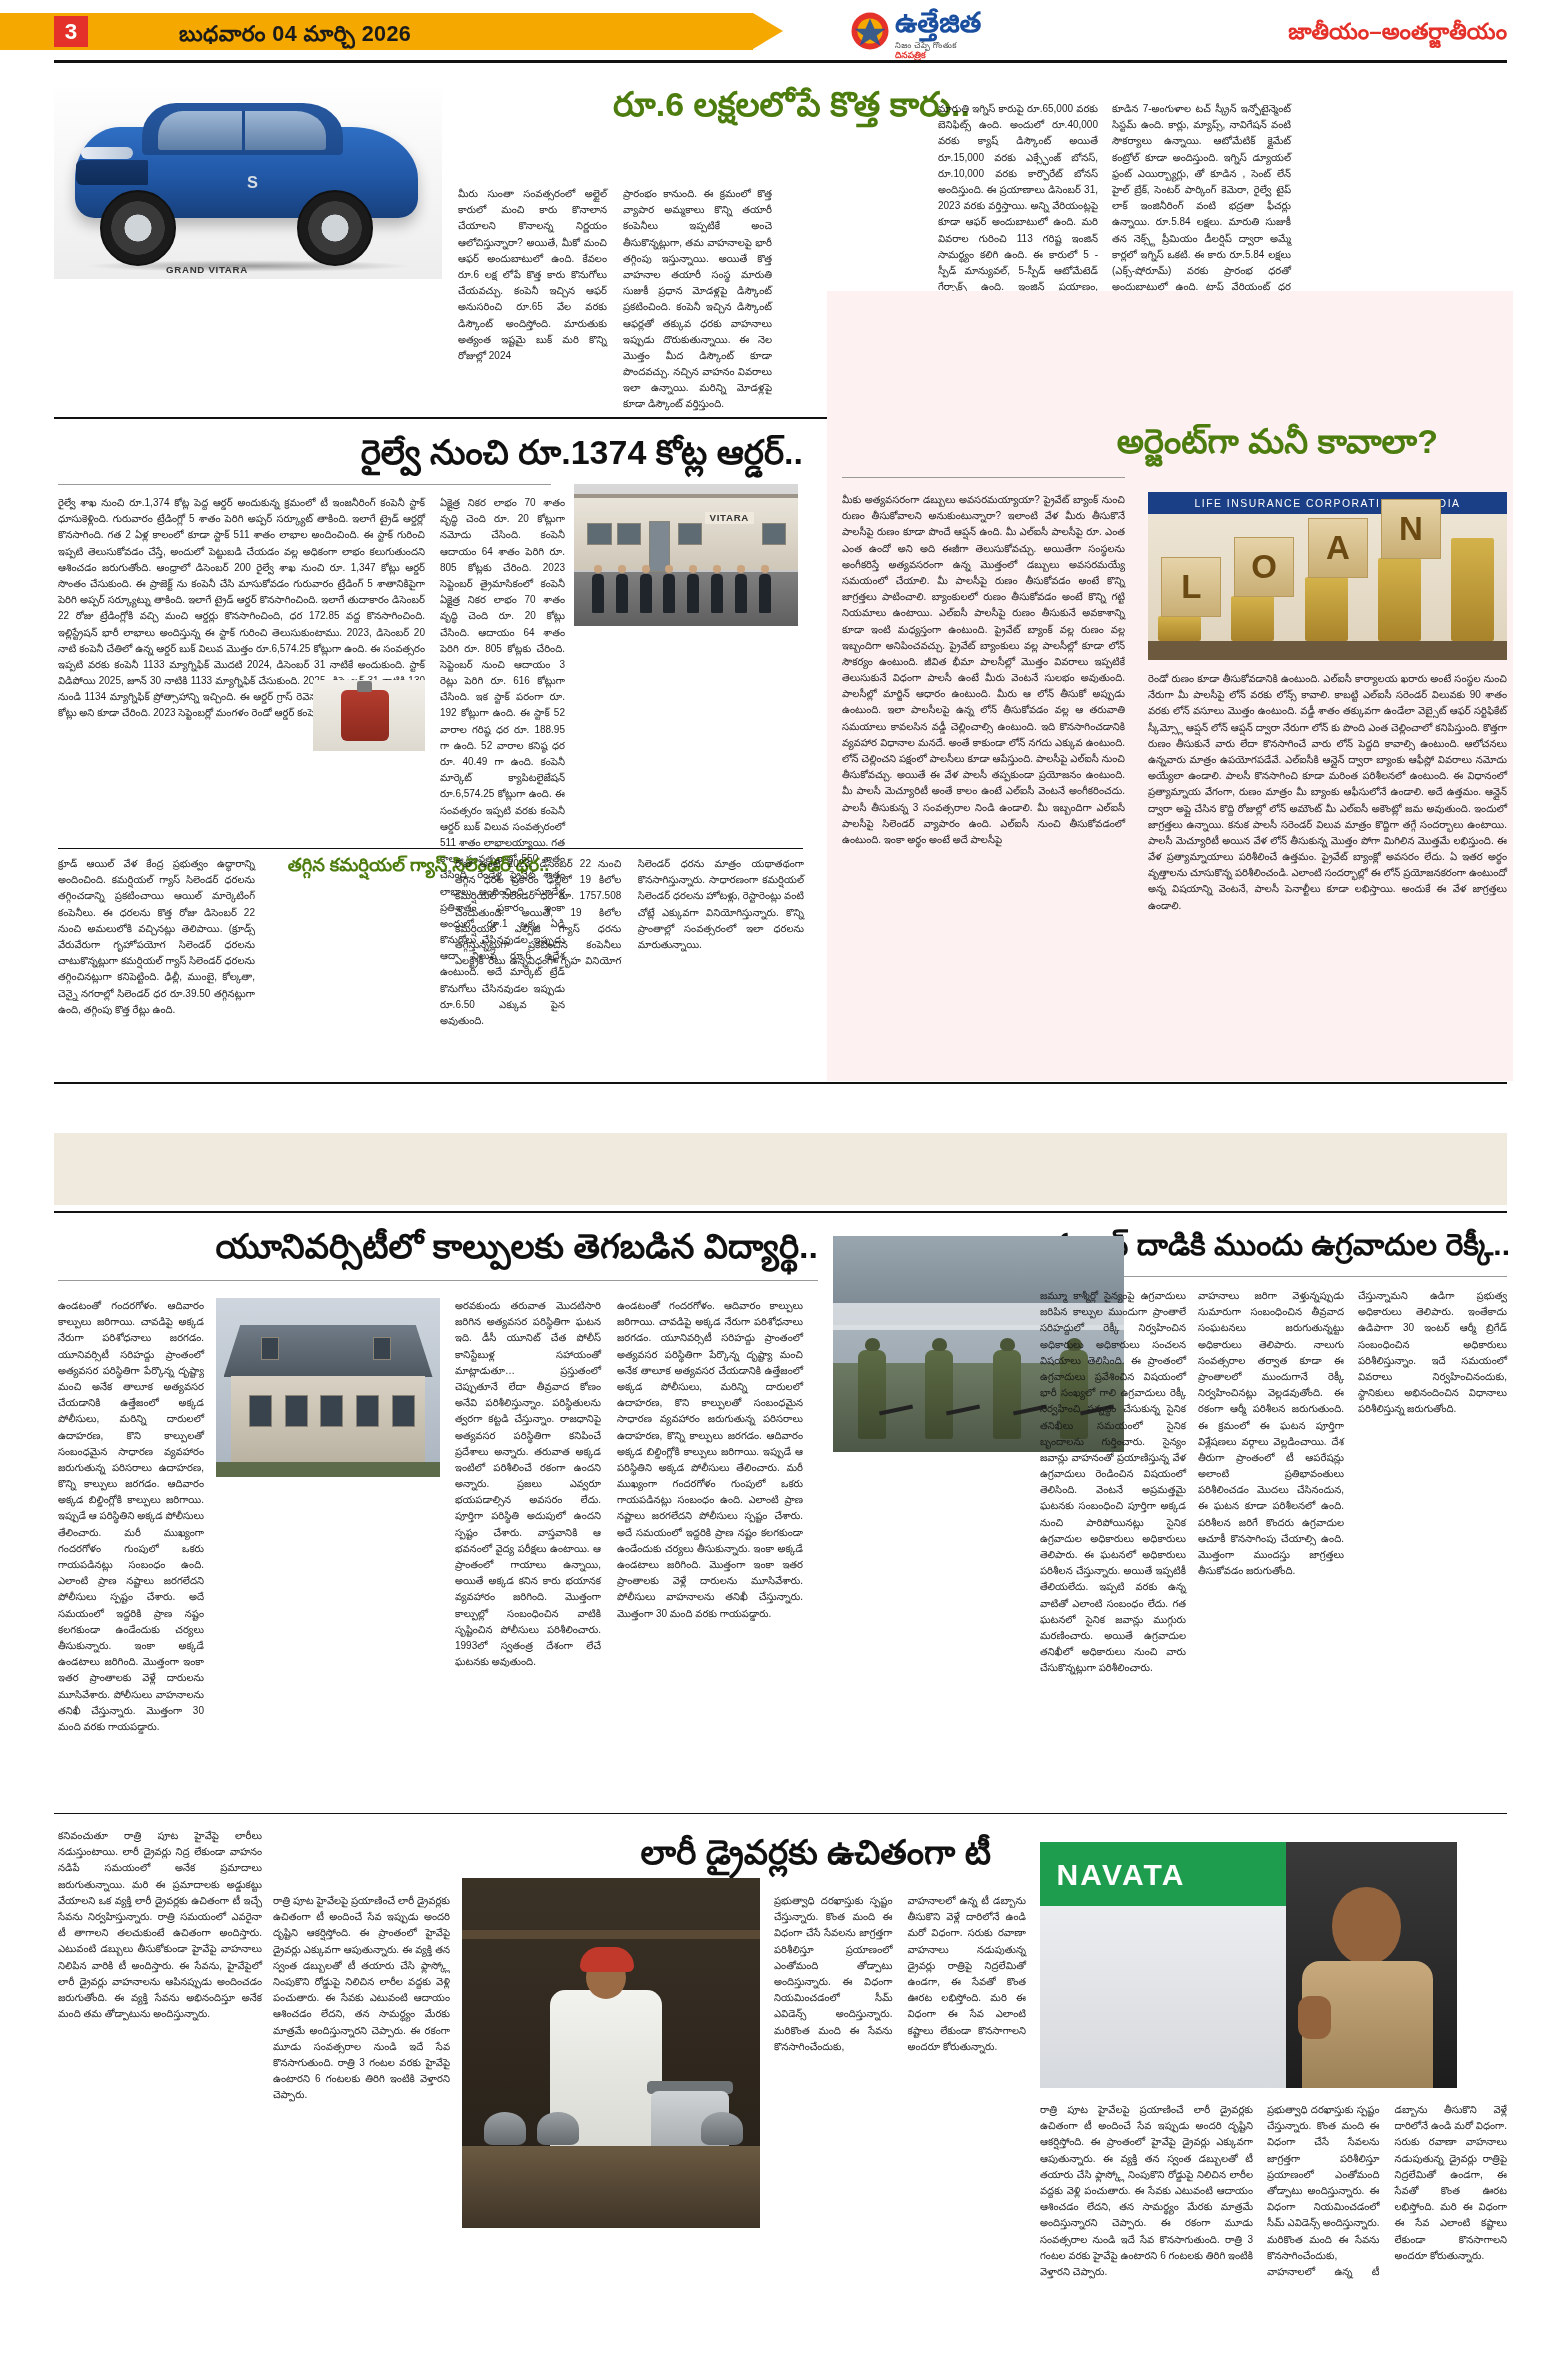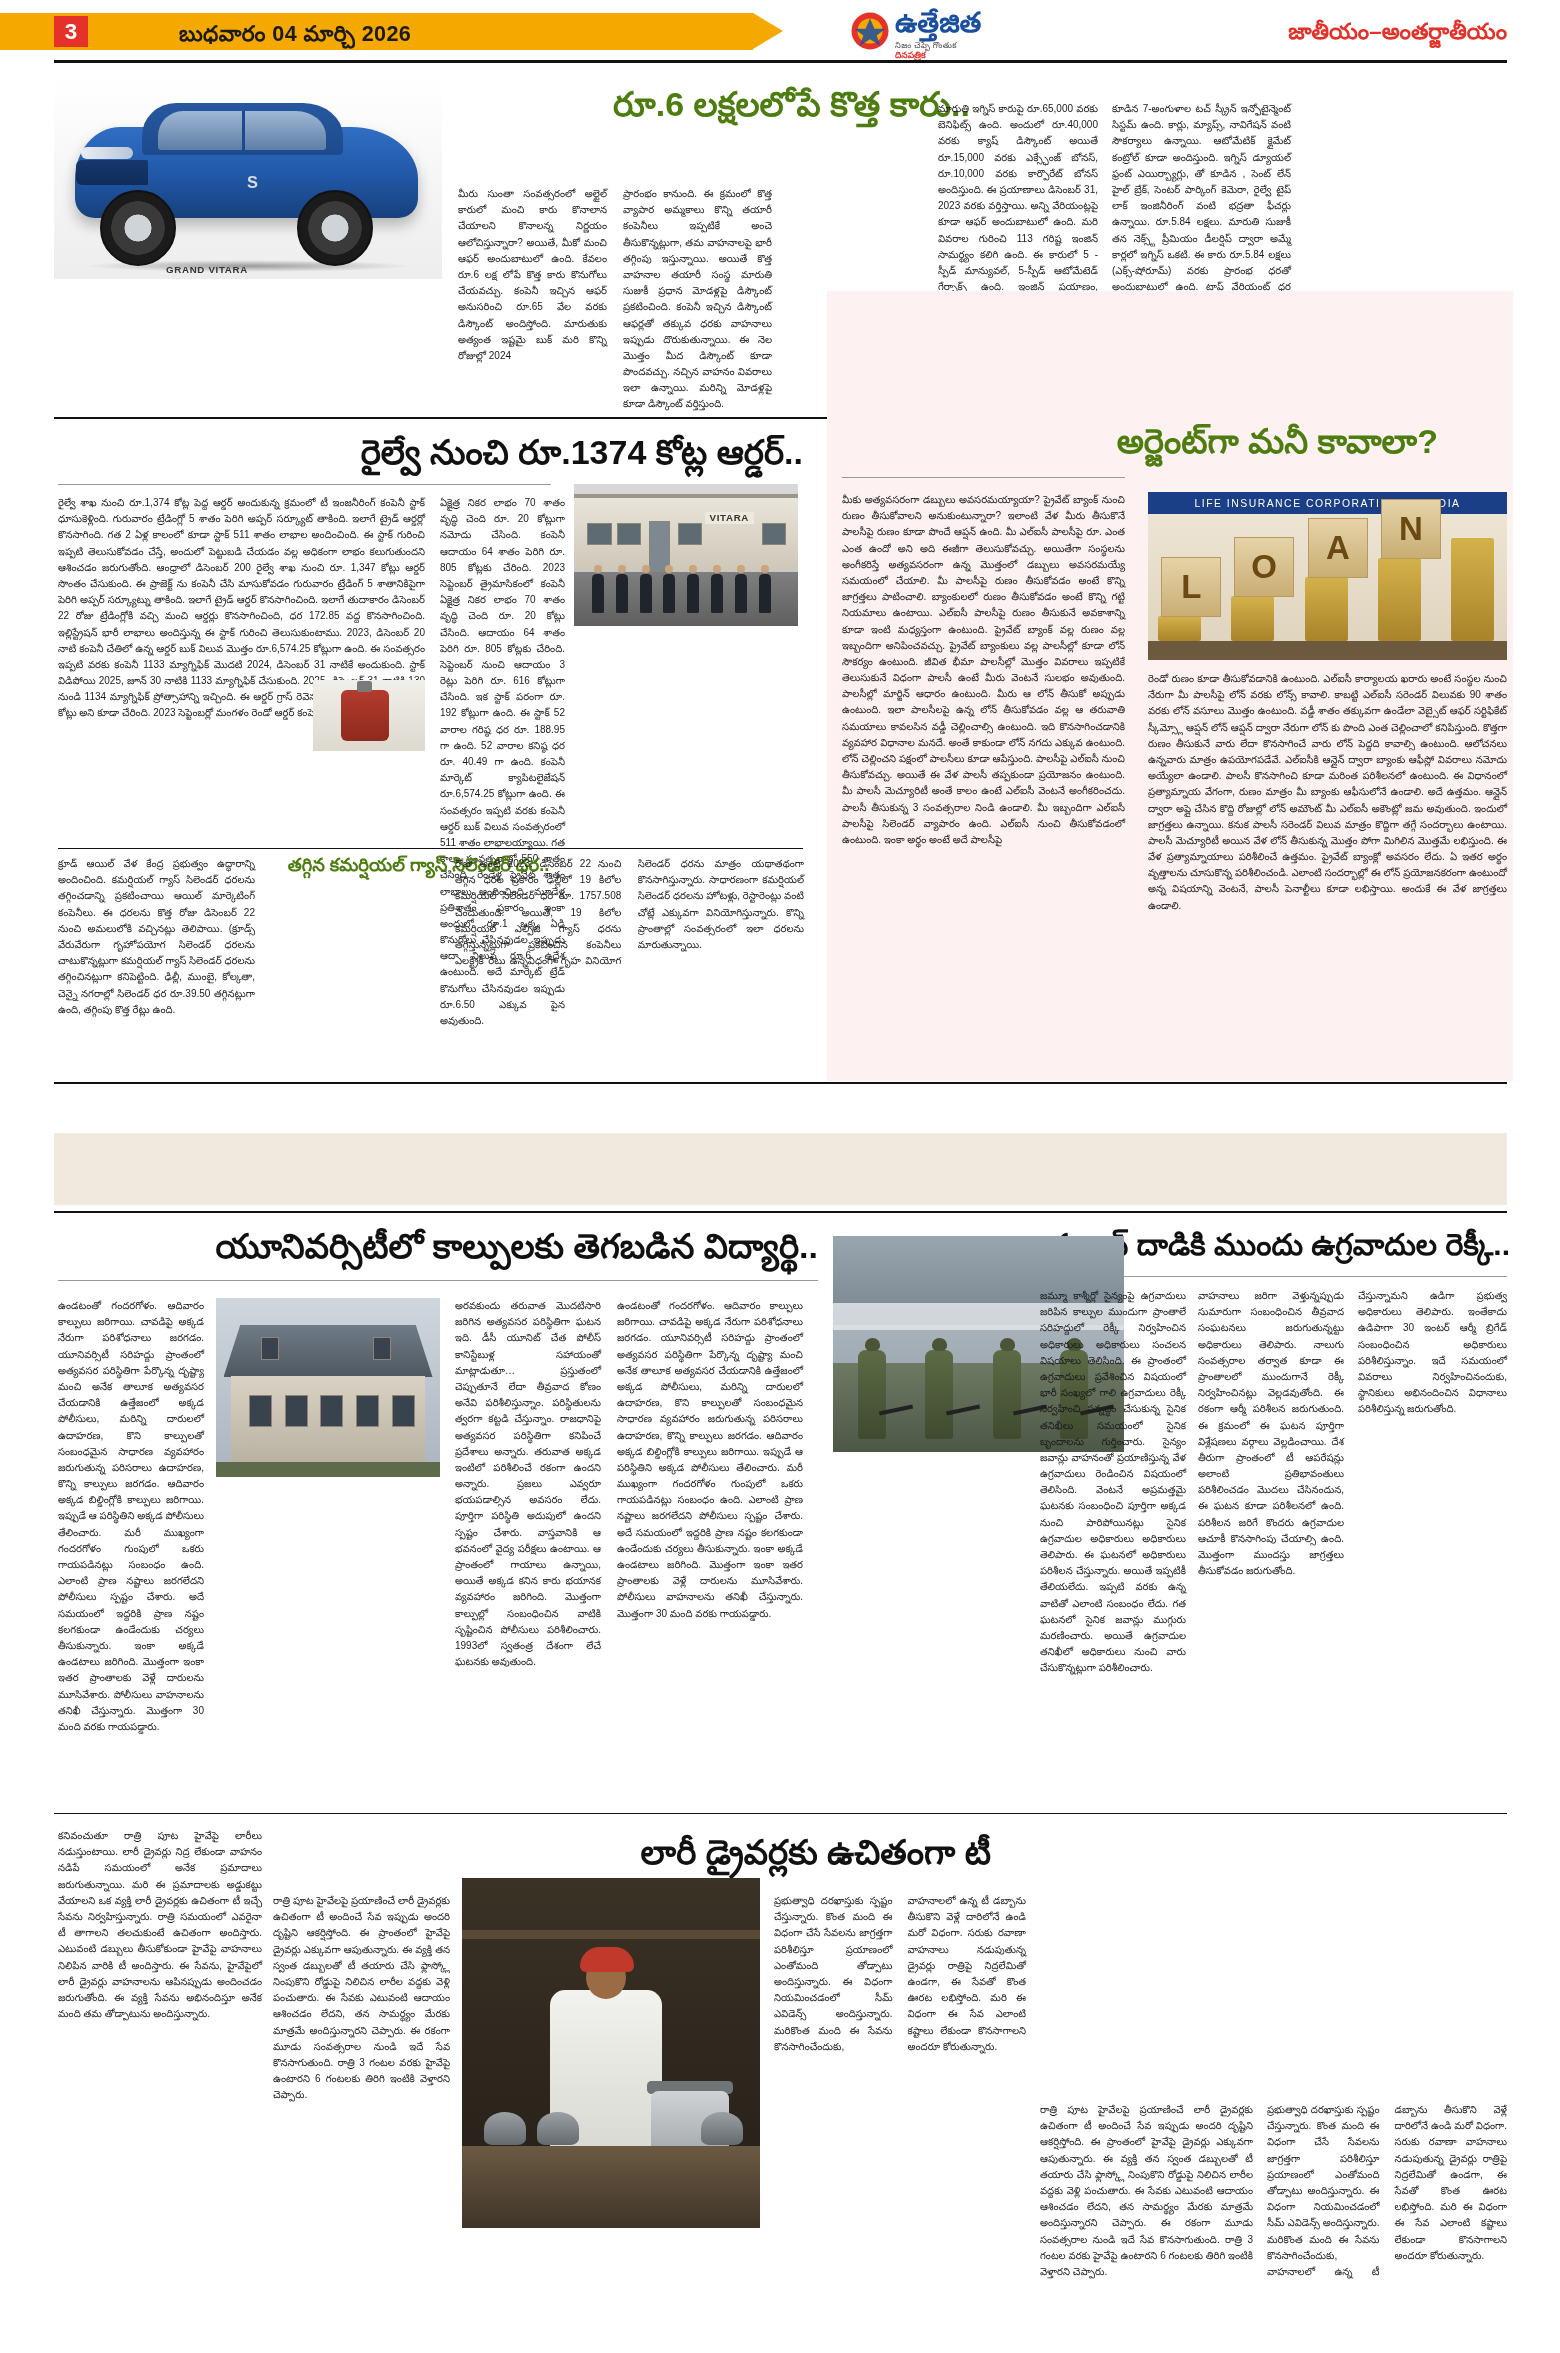--- a/index.html
+++ b/index.html
@@ -378,18 +378,28 @@
     <div class="ts-urn"></div>
     <div class="ts-counter"></div>
     <div class="ts-pot" style="left:22.4px;"></div>
     <div class="ts-pot" style="left:75px;"></div>
     <div class="ts-pot" style="left:239px;"></div>
   </div>
 
   <div class="body-col tel" style="position:absolute; left:273px; top:1893px; width:177px;">రాత్రి పూట హైవేలపై ప్రయాణించే లారీ డ్రైవర్లకు ఉచితంగా టీ అందించే సేవ ఇప్పుడు అందరి దృష్టిని ఆకర్షిస్తోంది. ఈ ప్రాంతంలో హైవేపై డ్రైవర్లు ఎక్కువగా ఆపుతున్నారు. ఈ వ్యక్తి తన స్వంత డబ్బులతో టీ తయారు చేసి ఫ్లాస్క్లో నింపుకొని రోడ్డుపై నిలిచిన లారీల వద్దకు వెళ్లి పంచుతారు. ఈ సేవకు ఎటువంటి ఆదాయం ఆశించడం లేదని, తన సామర్థ్యం మేరకు మాత్రమే అందిస్తున్నారని చెప్పారు. ఈ రకంగా మూడు సంవత్సరాల నుండి ఇదే సేవ కొనసాగుతుంది. రాత్రి 3 గంటల వరకు హైవేపై ఉంటారని 6 గంటలకు తిరిగి ఇంటికి వెళ్తారని చెప్పారు.</div>
   <div class="body-col tel" style="position:absolute; left:774px; top:1893px; width:252px; column-count:2; column-gap:15px;">ప్రభుత్వాధి దరఖాస్తుకు స్పష్టం చేస్తున్నారు. కొంత మంది ఈ విధంగా చేసే సేవలను జాగ్రత్తగా పరిశీలిస్తూ ప్రయాణంలో ఎంతోమంది తోడ్పాటు అందిస్తున్నారు. ఈ విధంగా నియమించడంలో సీమ్ ఎవిడెన్స్ అందిస్తున్నారు. మరికొంత మంది ఈ సేవను కొనసాగించేందుకు, వాహనాలలో ఉన్న టీ డబ్బాను తీసుకొని వెళ్లే దారిలోనే ఉండి మరో విధంగా. సరుకు రవాణా వాహనాలు నడుపుతున్న డ్రైవర్లు రాత్రిపై నిద్రలేమితో ఉండగా, ఈ సేవతో కొంత ఊరట లభిస్తోంది. మరి ఈ విధంగా ఈ సేవ ఎలాంటి కష్టాలు లేకుండా కొనసాగాలని అందరూ కోరుతున్నారు.</div>
 
+  <div class="photo" id="truck-photo">
+    <div class="td-bg"></div>
+    <div class="td-truck"></div>
+    <div class="td-green"></div>
+    <div class="td-navata">NAVATA</div>
+    <div class="td-win"></div>
+    <div class="td-man-head"></div>
+    <div class="td-man-body"></div>
+    <div class="td-thumb"></div>
+  </div>
 
   <div class="body-col tel" style="position:absolute; left:1267px; top:2102px; width:240px; column-count:2; column-gap:15px;">ప్రభుత్వాధి దరఖాస్తుకు స్పష్టం చేస్తున్నారు. కొంత మంది ఈ విధంగా చేసే సేవలను జాగ్రత్తగా పరిశీలిస్తూ ప్రయాణంలో ఎంతోమంది తోడ్పాటు అందిస్తున్నారు. ఈ విధంగా నియమించడంలో సీమ్ ఎవిడెన్స్ అందిస్తున్నారు. మరికొంత మంది ఈ సేవను కొనసాగించేందుకు, వాహనాలలో ఉన్న టీ డబ్బాను తీసుకొని వెళ్లే దారిలోనే ఉండి మరో విధంగా. సరుకు రవాణా వాహనాలు నడుపుతున్న డ్రైవర్లు రాత్రిపై నిద్రలేమితో ఉండగా, ఈ సేవతో కొంత ఊరట లభిస్తోంది. మరి ఈ విధంగా ఈ సేవ ఎలాంటి కష్టాలు లేకుండా కొనసాగాలని అందరూ కోరుతున్నారు.</div>
   <div class="body-col tel" style="position:absolute; left:1040px; top:2102px; width:213px;">రాత్రి పూట హైవేలపై ప్రయాణించే లారీ డ్రైవర్లకు ఉచితంగా టీ అందించే సేవ ఇప్పుడు అందరి దృష్టిని ఆకర్షిస్తోంది. ఈ ప్రాంతంలో హైవేపై డ్రైవర్లు ఎక్కువగా ఆపుతున్నారు. ఈ వ్యక్తి తన స్వంత డబ్బులతో టీ తయారు చేసి ఫ్లాస్క్లో నింపుకొని రోడ్డుపై నిలిచిన లారీల వద్దకు వెళ్లి పంచుతారు. ఈ సేవకు ఎటువంటి ఆదాయం ఆశించడం లేదని, తన సామర్థ్యం మేరకు మాత్రమే అందిస్తున్నారని చెప్పారు. ఈ రకంగా మూడు సంవత్సరాల నుండి ఇదే సేవ కొనసాగుతుంది. రాత్రి 3 గంటల వరకు హైవేపై ఉంటారని 6 గంటలకు తిరిగి ఇంటికి వెళ్తారని చెప్పారు.</div>
 
 </div>
 
 
 </body></html>

